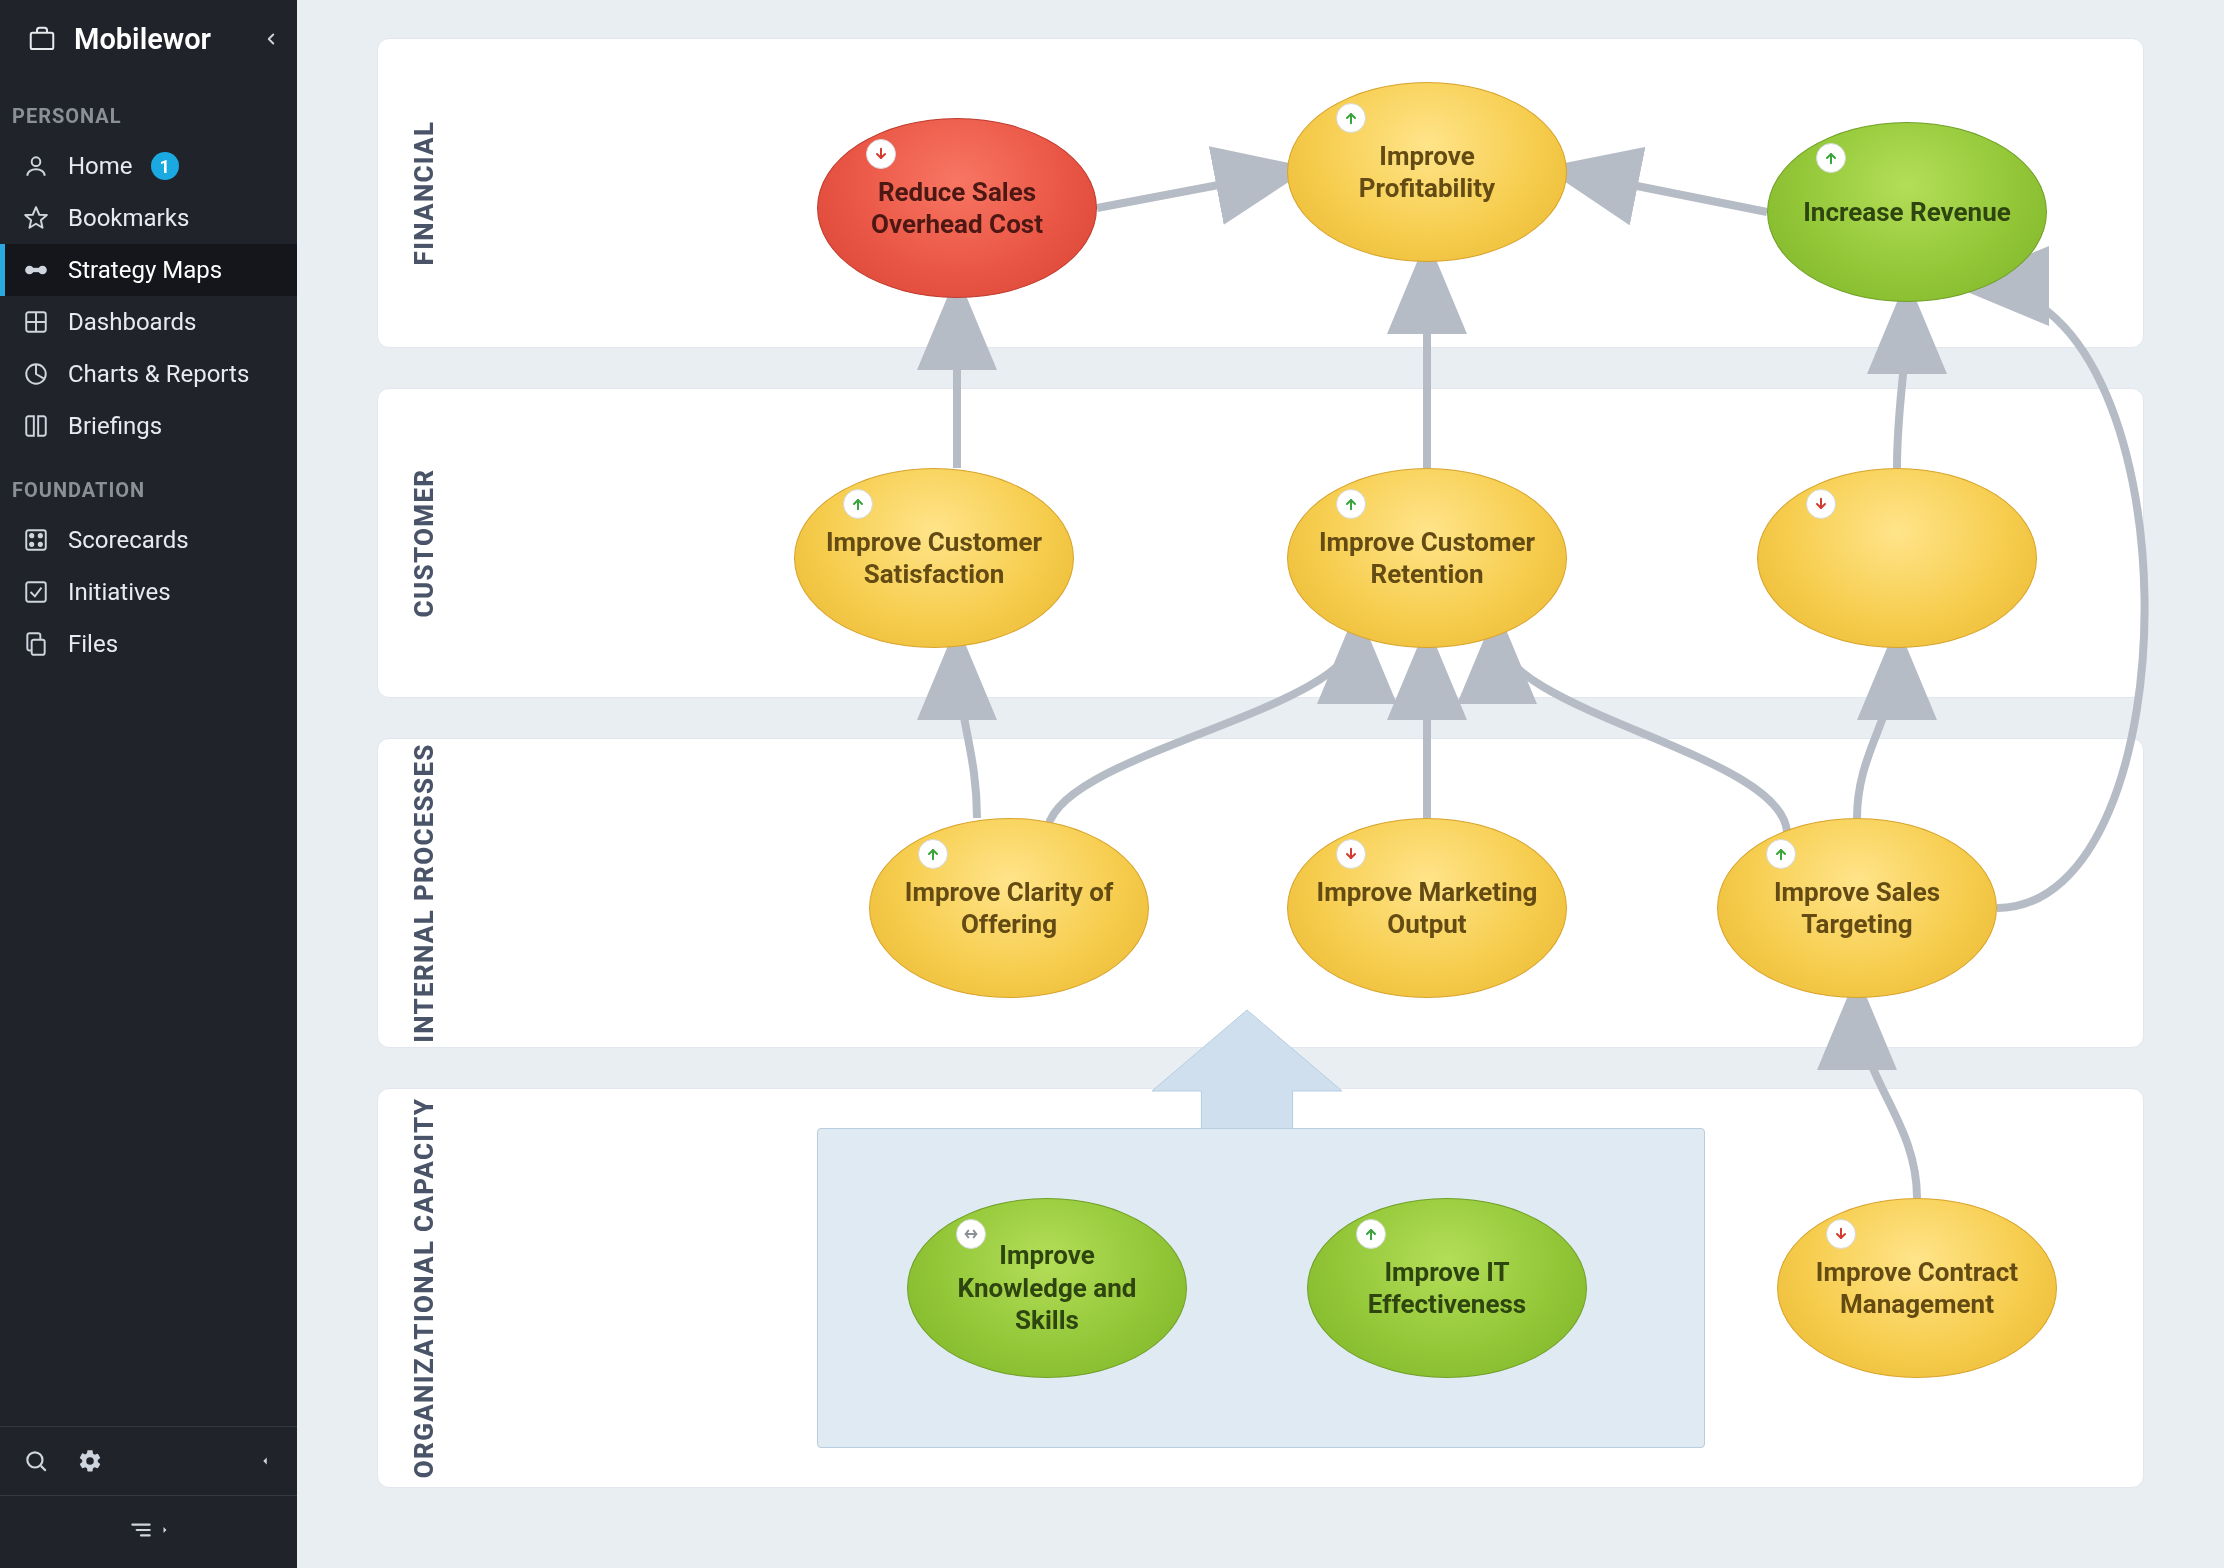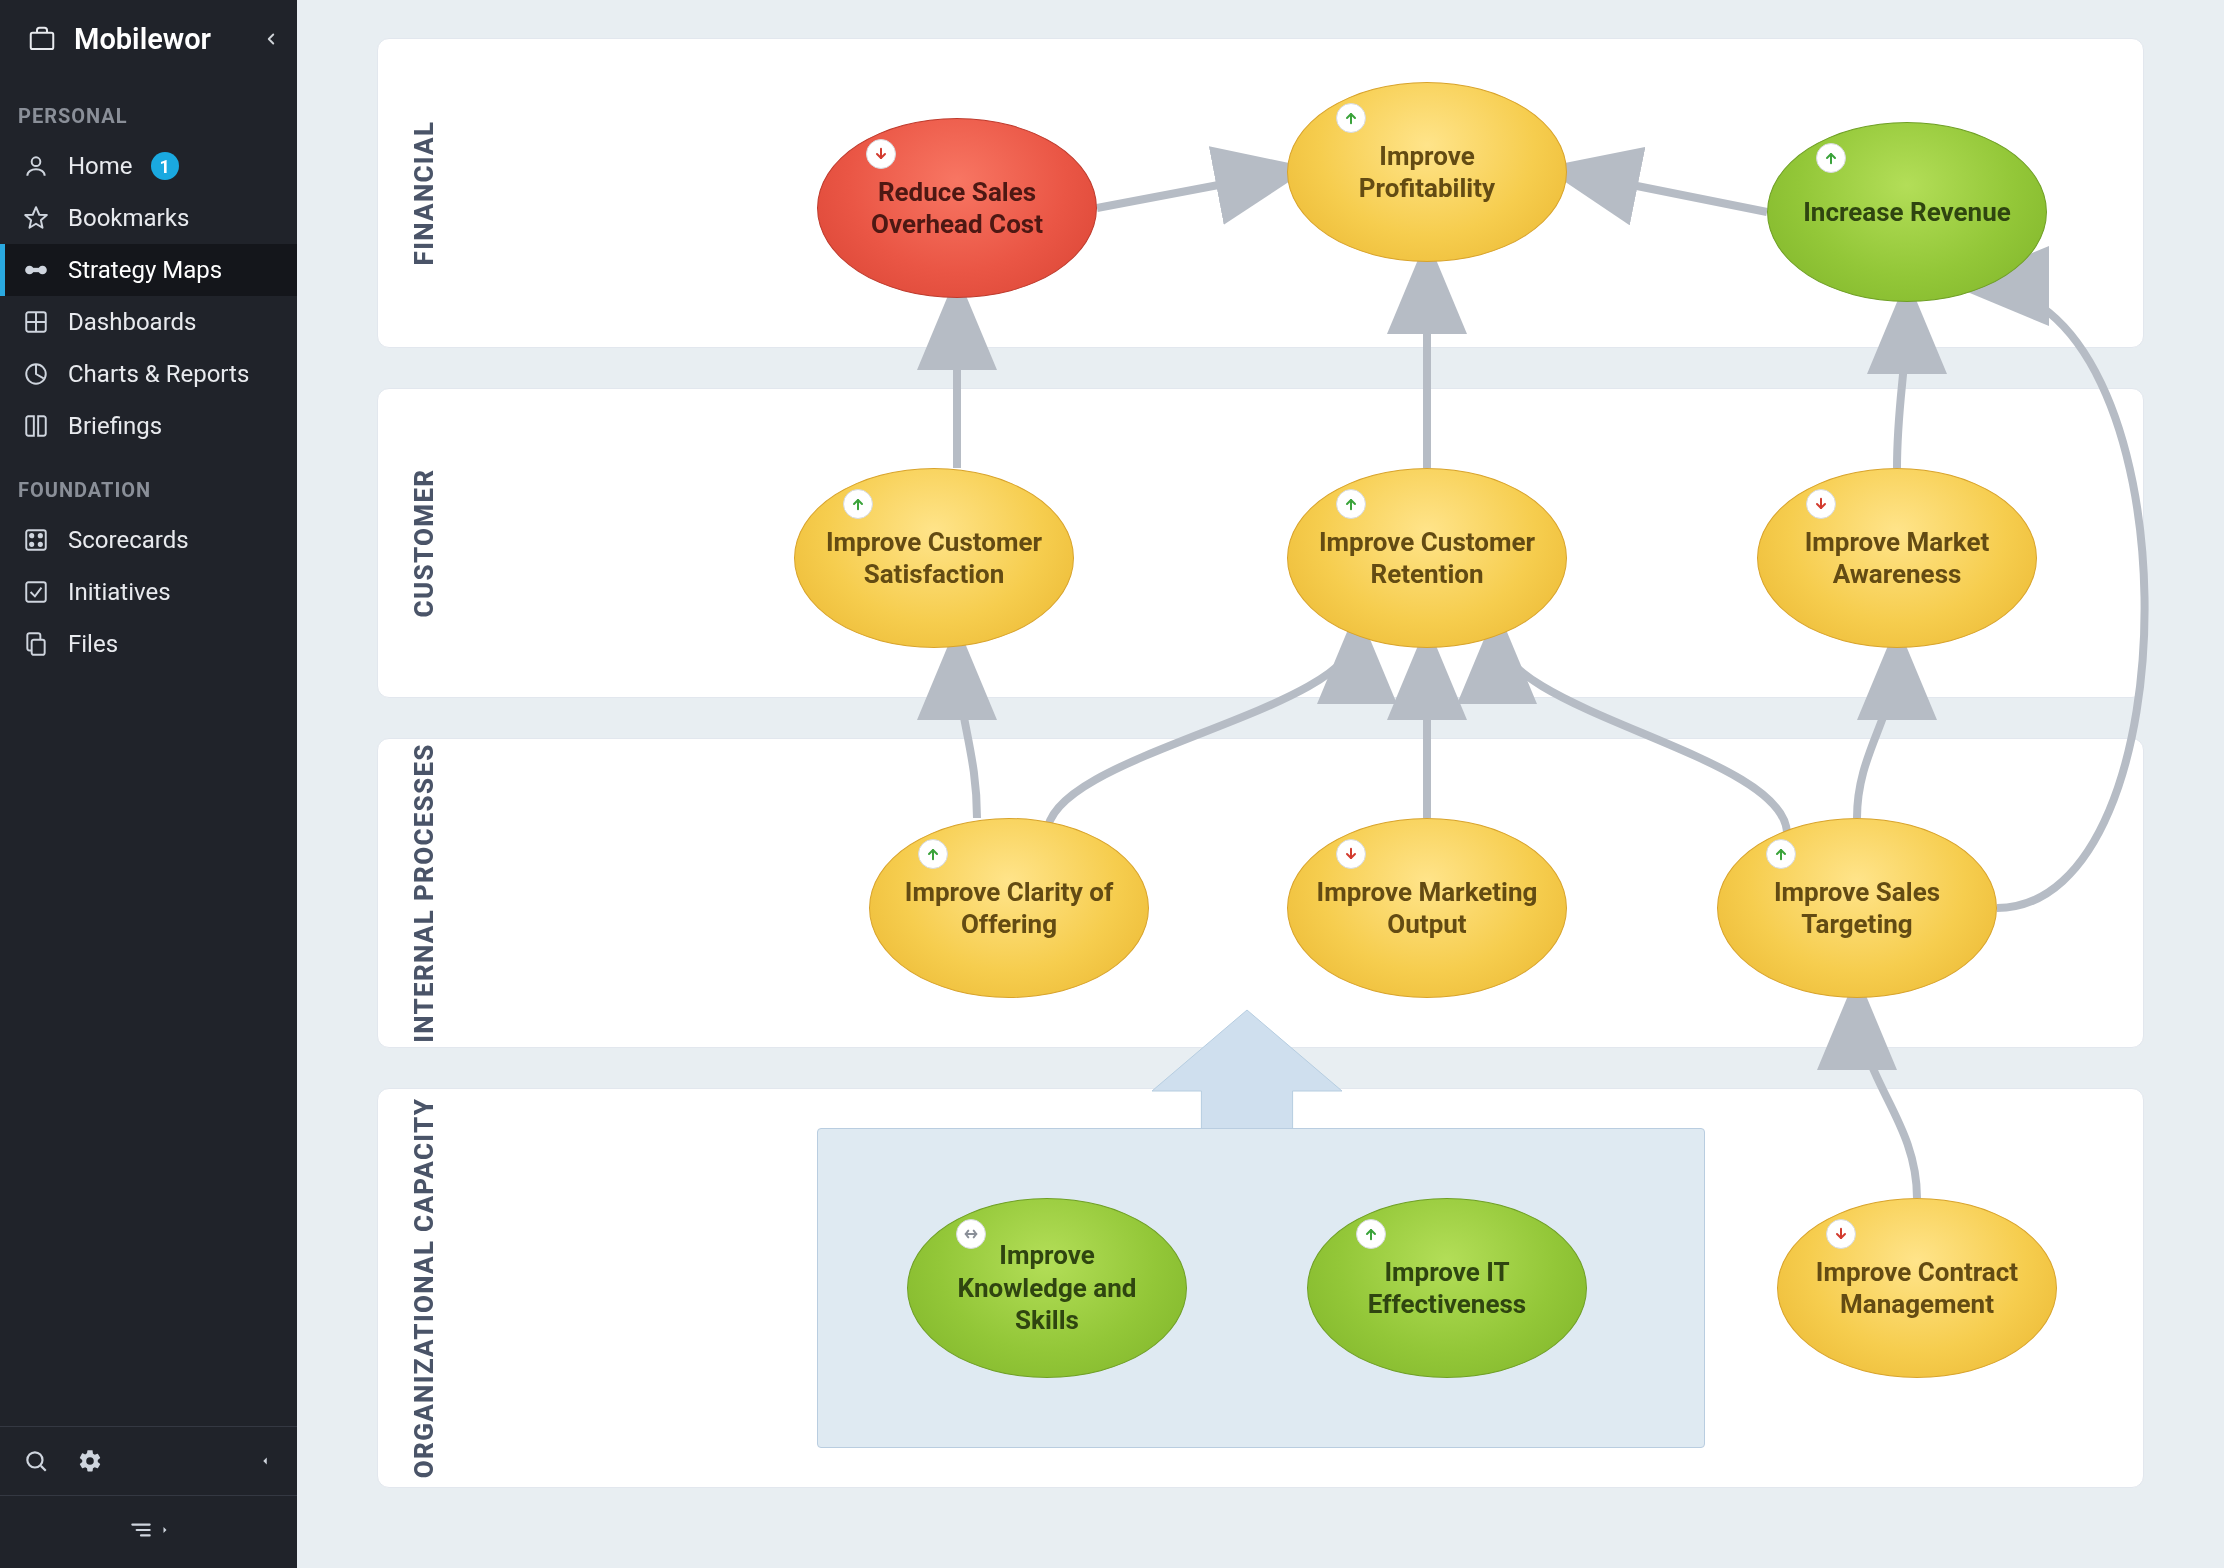--- a/index.html
+++ b/index.html
@@ -53,21 +53,21 @@
   color: #cfd3d8;
   width: 24px; height: 24px;
   display:flex;align-items:center;justify-content:center;
 }
 
 .sidebar-section-label {
   color: #8a8f98;
   font-size: 20px;
   font-weight: 700;
   letter-spacing: .05em;
-  padding: 26px 18px 12px;
+  padding: 26px 12px 12px;
 }
 
 .nav-item {
   display: flex;
   align-items: center;
   gap: 18px;
   padding: 12px 22px;
   font-size: 24px;
   color: #e8eaee;
   cursor: pointer;
@@ -448,21 +448,20 @@
       <div class="node node-yellow" style="left: 990px; top: 468px;">
         <span class="label">Improve Customer Retention</span>
         <span class="trend">
           <svg width="16" height="16" viewBox="0 0 24 24" fill="none" stroke="#3aa33a" stroke-width="3" stroke-linecap="round" stroke-linejoin="round">
             <line x1="12" y1="20" x2="12" y2="6"></line>
             <polyline points="6 12 12 6 18 12"></polyline>
           </svg>
         </span>
       </div>
       <div class="node node-yellow" style="left: 1460px; top: 468px;">
-        <span class="label">Improve Market Awareness</span>
         <span class="trend">
           <svg width="16" height="16" viewBox="0 0 24 24" fill="none" stroke="#d23b2f" stroke-width="3" stroke-linecap="round" stroke-linejoin="round">
             <line x1="12" y1="4" x2="12" y2="18"></line>
             <polyline points="6 12 12 18 18 12"></polyline>
           </svg>
         </span>
       </div>
       <div class="node node-yellow" style="left: 572px; top: 818px;">
         <span class="label">Improve Clarity of Offering</span>
         <span class="trend">

